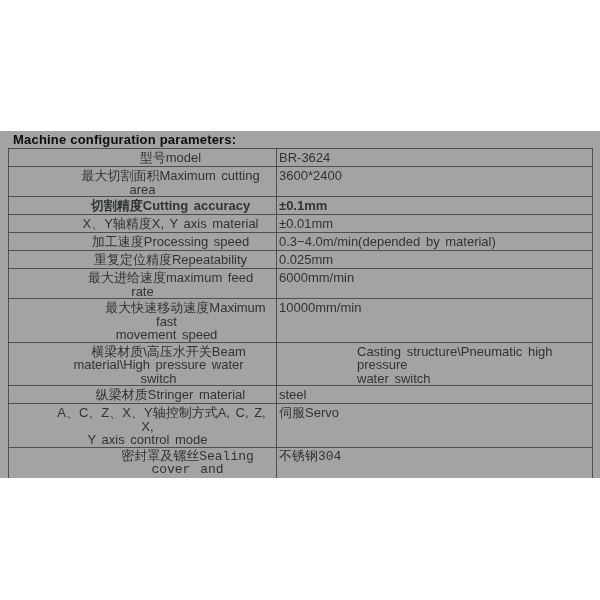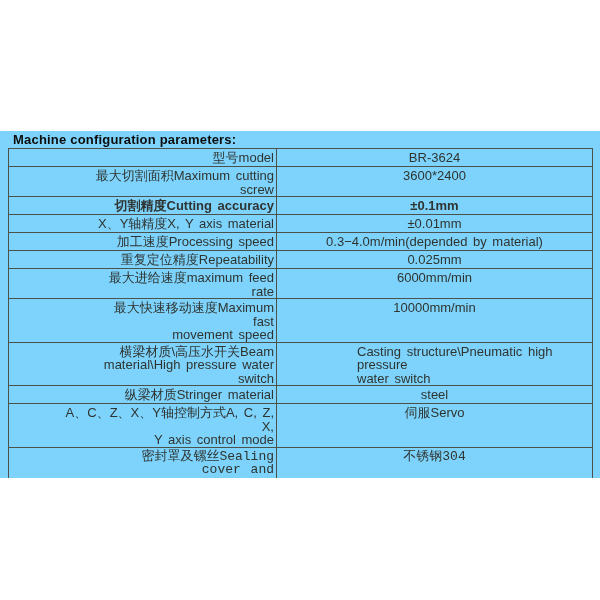--- a/index.html
+++ b/index.html
@@ -7,21 +7,21 @@
     width:600px; height:600px;
     background:#ffffff;
     font-family:"Liberation Sans","DejaVu Sans",sans-serif;
     position:relative;
     overflow:hidden;
   }
   .panel {
     position:absolute;
     left:0; top:131px;
     width:600px; height:347px;
-    background:#7dd3fc;
+    background:#a3a3a3;
     overflow:hidden;
   }
   .title {
     margin:0 0 0 13px;
     height:16px;
     padding-top:1px;
     font-size:13px;
     font-weight:bold;
     color:#0d0d0d;
     letter-spacing:0.2px;
@@ -39,26 +39,26 @@
     line-height:13.5px;
     color:#2f3430;
     vertical-align:top;
     white-space:pre-line;
     word-spacing:2px;
     overflow:hidden;
     padding:2px 2px 0 2px;
   }
   td.label {
     width:263px;
-    text-align:right;
+    text-align:center;
     padding-left:30px;
     text-indent:56px;
   }
   td.value {
-    text-align:center;
+    text-align:left;
   }
   
   tr:nth-child(1)  { height:18px; }
   tr:nth-child(2)  { height:28px; }
   tr:nth-child(3)  { height:18px;font-weight:bold; }
   tr:nth-child(4)  { height:18px; }
   tr:nth-child(5)  { height:18px;padding-left:24px; }
   tr:nth-child(6)  { height:18px; }
   tr:nth-child(7)  { height:28px; }
   tr:nth-child(8)  { height:28px; }
@@ -82,21 +82,21 @@
 <div class="panel">
   <div class="title">Machine configuration parameters:</div>
   <table class="spec-table">
     <tbody>
         <tr>
           <td class="label">型号model</td>
           <td class="value">BR-3624</td>
         </tr>
         <tr>
           <td class="label">最大切割面积Maximum cutting
-screw</td>
+area</td>
           <td class="value">3600*2400</td>
         </tr>
         <tr>
           <td class="label">切割精度Cutting accuracy</td>
           <td class="value">±0.1mm</td>
         </tr>
         <tr>
           <td class="label">X、Y轴精度X, Y axis material</td>
           <td class="value">±0.01mm</td>
         </tr>

